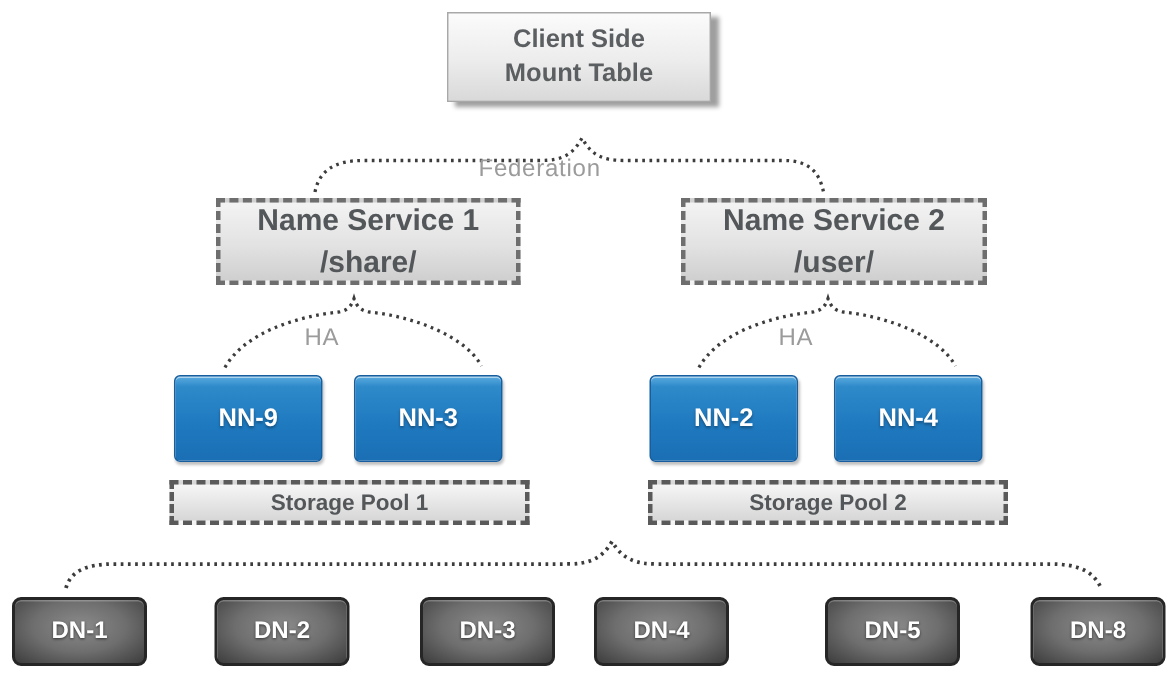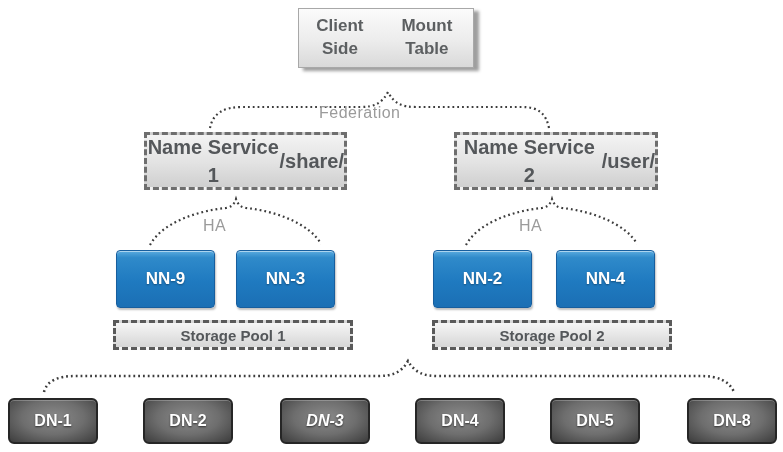--- a/index.html
+++ b/index.html
@@ -2,21 +2,21 @@
 <html><head>
 <meta charset="utf-8">
 <style>
   html,body{margin:0;padding:0;background:#fff;}
   .canvas{
     position:relative;width:783px;height:452px;background:#fff;overflow:hidden;
     font-family:"Liberation Sans", sans-serif;
   }
   .overlay{position:absolute;left:0;top:0;width:783px;height:452px;pointer-events:none;}
 
-  .box{position:absolute;box-sizing:border-box;display:flex;flex-direction:row;
+  .box{position:absolute;box-sizing:border-box;display:flex;flex-direction:column;
        align-items:center;justify-content:center;text-align:center;}
 
   .client-box{
     left:298px;top:8px;width:176px;height:60px;
     background:linear-gradient(180deg,#fbfbfb 0%,#ececec 55%,#d9d9d9 100%);
     border:1px solid #a8a8a8;
     box-shadow:5px 3px 3px #9f9f9f;
     font-weight:bold;font-size:17px;color:#5c5f61;line-height:1.35;
   }
 
@@ -56,22 +56,22 @@
   .sp1{left:113px;} .sp2{left:432px;}
 
   .dn-box{
     top:398px;width:90px;height:46px;border-radius:6px;
     background:radial-gradient(ellipse 80% 90% at 50% 42%, #8b8b8b 0%, #6e6e6e 45%, #454545 82%, #303030 100%);
     border:2px solid #262626;
     box-shadow:inset 0 1px 0 rgba(255,255,255,.25);
     color:#fff;font-weight:bold;font-size:16px;
     text-shadow:0 1px 2px rgba(0,0,0,.6);
   }
-  .dn1{left:8px;} .dn2{left:143px;} .dn3{left:280px;font-style:italic;}
-  .dn4{left:415px;} .dn5{left:550px;} .dn6{left:687px;}
+  .dn1{left:8px;} .dn2{left:143px;} .dn3{left:280px;}
+  .dn4{left:396px;} .dn5{left:550px;} .dn6{left:687px;}
 
   .connector{fill:none;stroke:#3c3c3c;stroke-width:2.2;stroke-dasharray:1.8 3;}
   .connector-bold{stroke-width:2.5;}
 </style>
 </head>
 <body>
 
 <div class="canvas">
 
   <svg class="overlay" viewBox="0 0 783 452">

